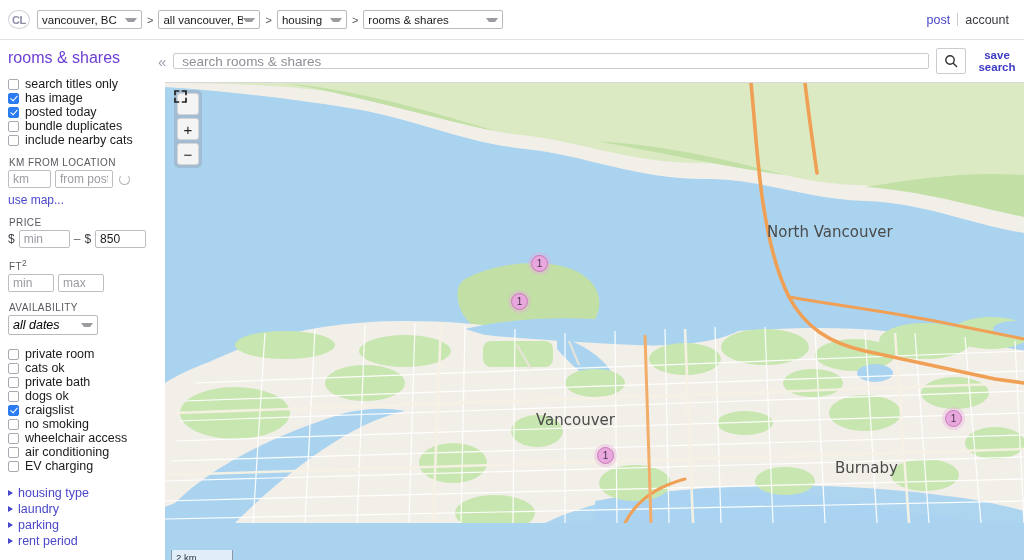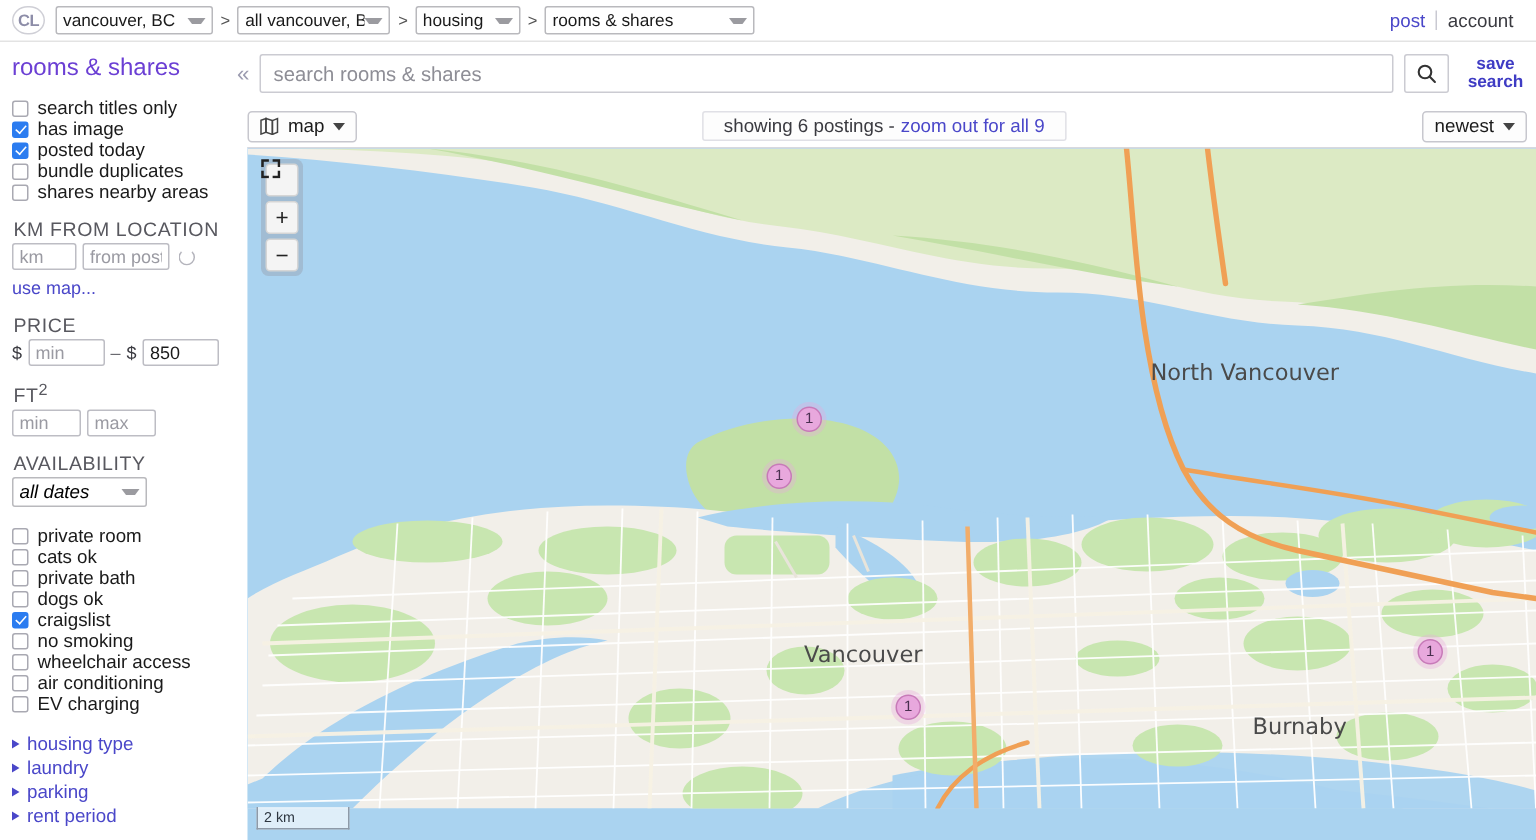--- a/index.html
+++ b/index.html
@@ -8,21 +8,21 @@
     width: 1024px; height: 560px;
     overflow: hidden;
     font-family: "Liberation Sans", sans-serif;
     font-size: 13px;
     background: #ffffff;
     color: #222;
   }
 
   
   #header {
-    height: 28px;
+    height: 40px;
     width: 1024px;
     border-bottom: 1px solid #e3e3e3;
     display: flex;
     align-items: center;
     padding: 0 8px;
     background: #fff;
   }
   .cl-logo {
     width: 22px; height: 19px;
     border: 1px solid #cfcfd6;
@@ -124,21 +124,21 @@
     position: absolute;
     left: 3px; top: 0px;
     width: 3px; height: 6px;
     border: solid #fff;
     border-width: 0 1.6px 1.6px 0;
     transform: rotate(42deg);
   }
   .cb-label { font-size: 12.5px; color: #1a1a1a; white-space: nowrap; }
   .grp { margin-bottom: 3px; }
   .sec-label {
-    font-size: 13px;
+    font-size: 10px;
     color: #58585f;
     letter-spacing: .4px;
     margin: 10px 0 2px 1px;
     text-transform: uppercase;
   }
   .inp {
     height: 18px;
     border: 1px solid #bdbdc4;
     border-radius: 2px;
     background: #fff;
@@ -227,21 +227,21 @@
   }
   #collapse-chevrons {
     color: #9c9cb0;
     font-size: 15px;
     padding: 0 7px 0 3px;
     cursor: pointer;
     user-select: none;
   }
   #search-input {
     flex: 1;
-    height: 26px;
+    height: 16px;
     border: 1px solid #cbcbd2;
     border-radius: 2px;
     font-family: "Liberation Sans", sans-serif;
     font-size: 13.5px;
     padding: 0 8px;
     color: #1a1a1a;
     background: #fff;
   }
   #search-input::placeholder { color: #8e8e96; }
   #search-btn {
@@ -452,21 +452,21 @@
       <div class="cb-row">
         <span class="cb checked"></span>
         <span class="cb-label">posted today</span>
       </div>
       <div class="cb-row">
         <span class="cb"></span>
         <span class="cb-label">bundle duplicates</span>
       </div>
       <div class="cb-row">
         <span class="cb"></span>
-        <span class="cb-label">shares nearby areas</span>
+        <span class="cb-label">include nearby cats</span>
       </div>
     </div>
 
     <div class="sec-label">KM FROM LOCATION</div>
     <div class="row-inline">
       <input class="inp" style="width: 43px;" placeholder="km">
       <input class="inp" style="width: 58px;" placeholder="from postal">
       <span class="spinner"></span>
     </div>
     <a class="lnk" href="#">use map...</a>
@@ -573,41 +573,20 @@
           <circle cx="6" cy="6" r="4.2" fill="none" stroke="#333" stroke-width="1.4"></circle>
           <line x1="9.2" y1="9.2" x2="12.6" y2="12.6" stroke="#333" stroke-width="1.4" stroke-linecap="round"></line>
         </svg>
       </div>
       <a id="save-search" href="#">
         <span>save</span><br>
         <span>search</span>
       </a>
     </div>
 
-    <div id="toolbar">
-      <div class="tb-btn">
-        <svg width="13" height="12" viewBox="0 0 13 12">
-          <path d="M1 2.2 4.3 1v9.2L1 11.4z" fill="none" stroke="#444" stroke-width="1"></path>
-          <path d="M4.3 1 8.6 2.4v9.2L4.3 10.2z" fill="none" stroke="#444" stroke-width="1"></path>
-          <path d="M8.6 2.4 12 1v9.2l-3.4 1.4z" fill="none" stroke="#444" stroke-width="1"></path>
-        </svg>
-        <span>map</span>
-        <span class="caret-dn"></span>
-      </div>
-
-      <div id="showing-box">
-        <span>showing 6 postings -</span>
-        <a href="#">zoom out for all 9</a>
-      </div>
-
-      <div class="tb-btn" id="sort-btn">
-        <span>newest</span>
-        <span class="caret-dn"></span>
-      </div>
-    </div>
 
     <div id="map">
 
       <svg width="859" height="440" viewBox="0 0 859 440">
         <rect x="0" y="0" width="859" height="440" fill="#aad3f0"></rect>
 
         <path d="M0 0 H859 V150 C800 140 760 120 700 118 C640 116 600 96 540 96
                  C470 96 420 72 360 66 C300 60 250 36 190 26 C130 16 60 8 0 4 Z" fill="#f2efe9"></path>
         <path d="M0 0 H859 V128 C790 122 745 104 690 102 C630 100 592 80 534 80
                  C466 80 414 58 356 52 C298 46 246 22 188 12 C130 2 58 0 0 0 Z" fill="#dceac4"></path>

